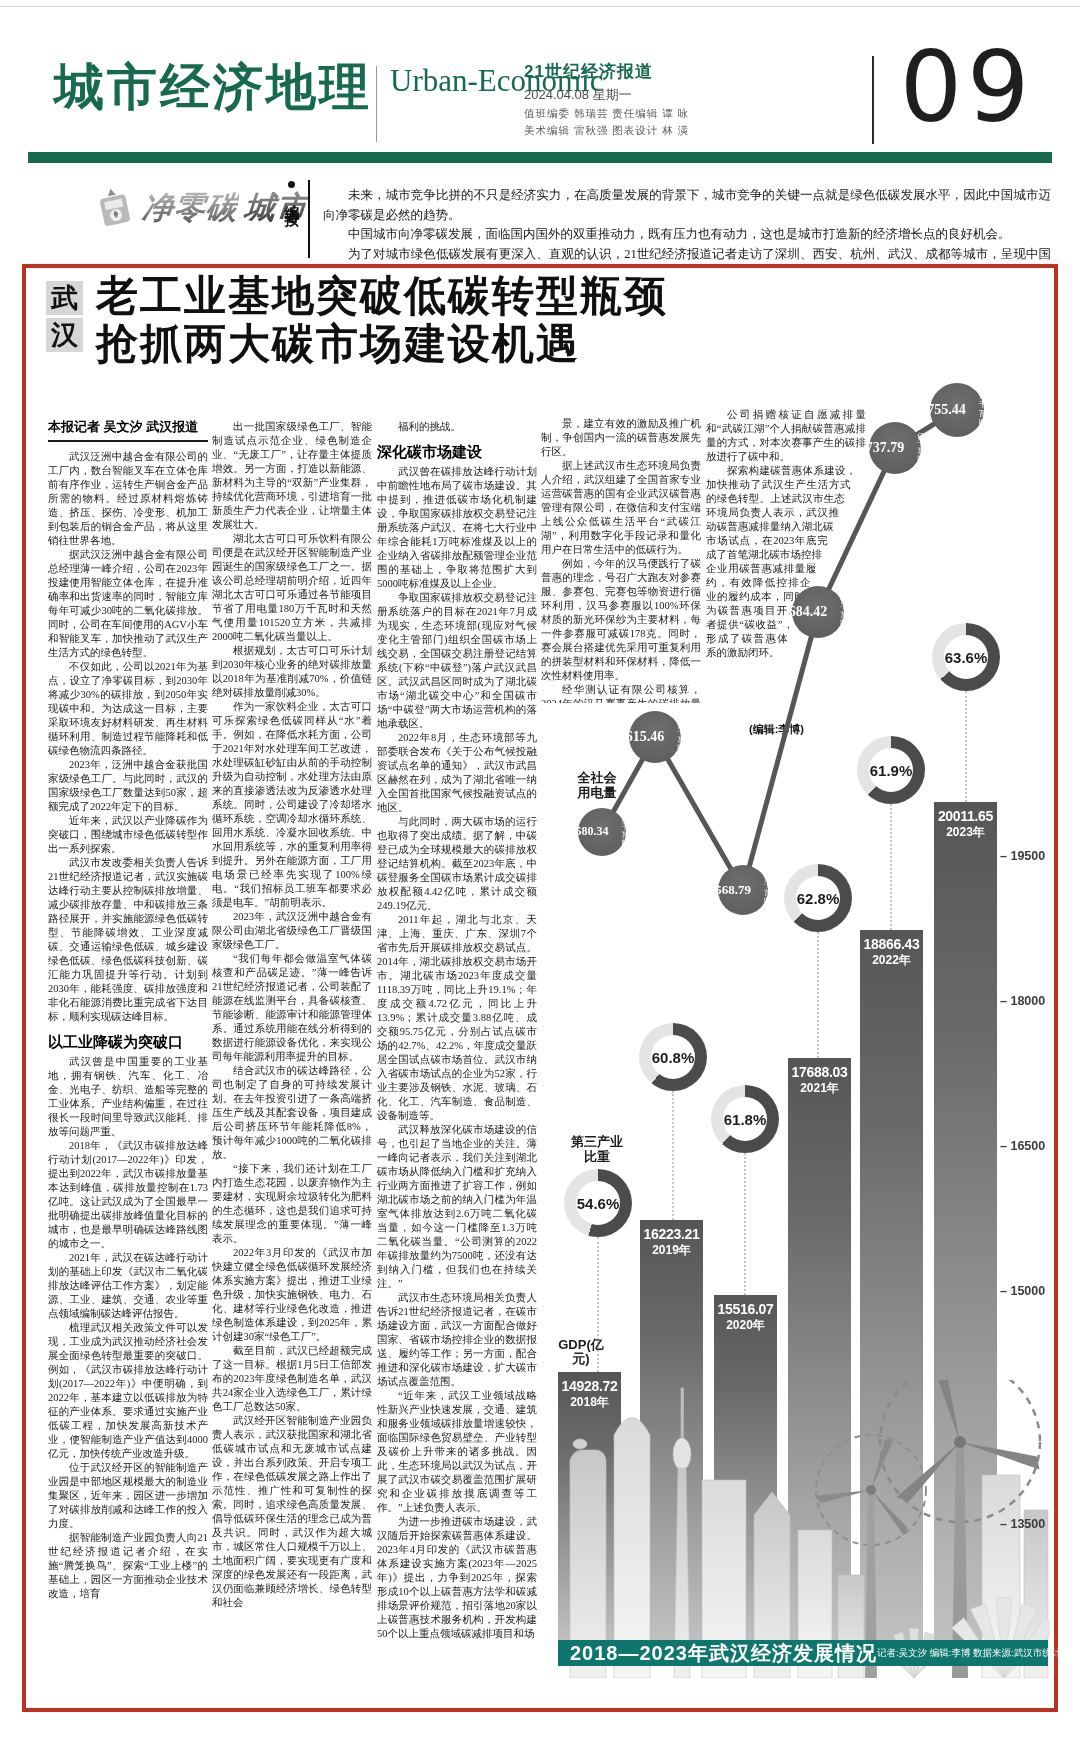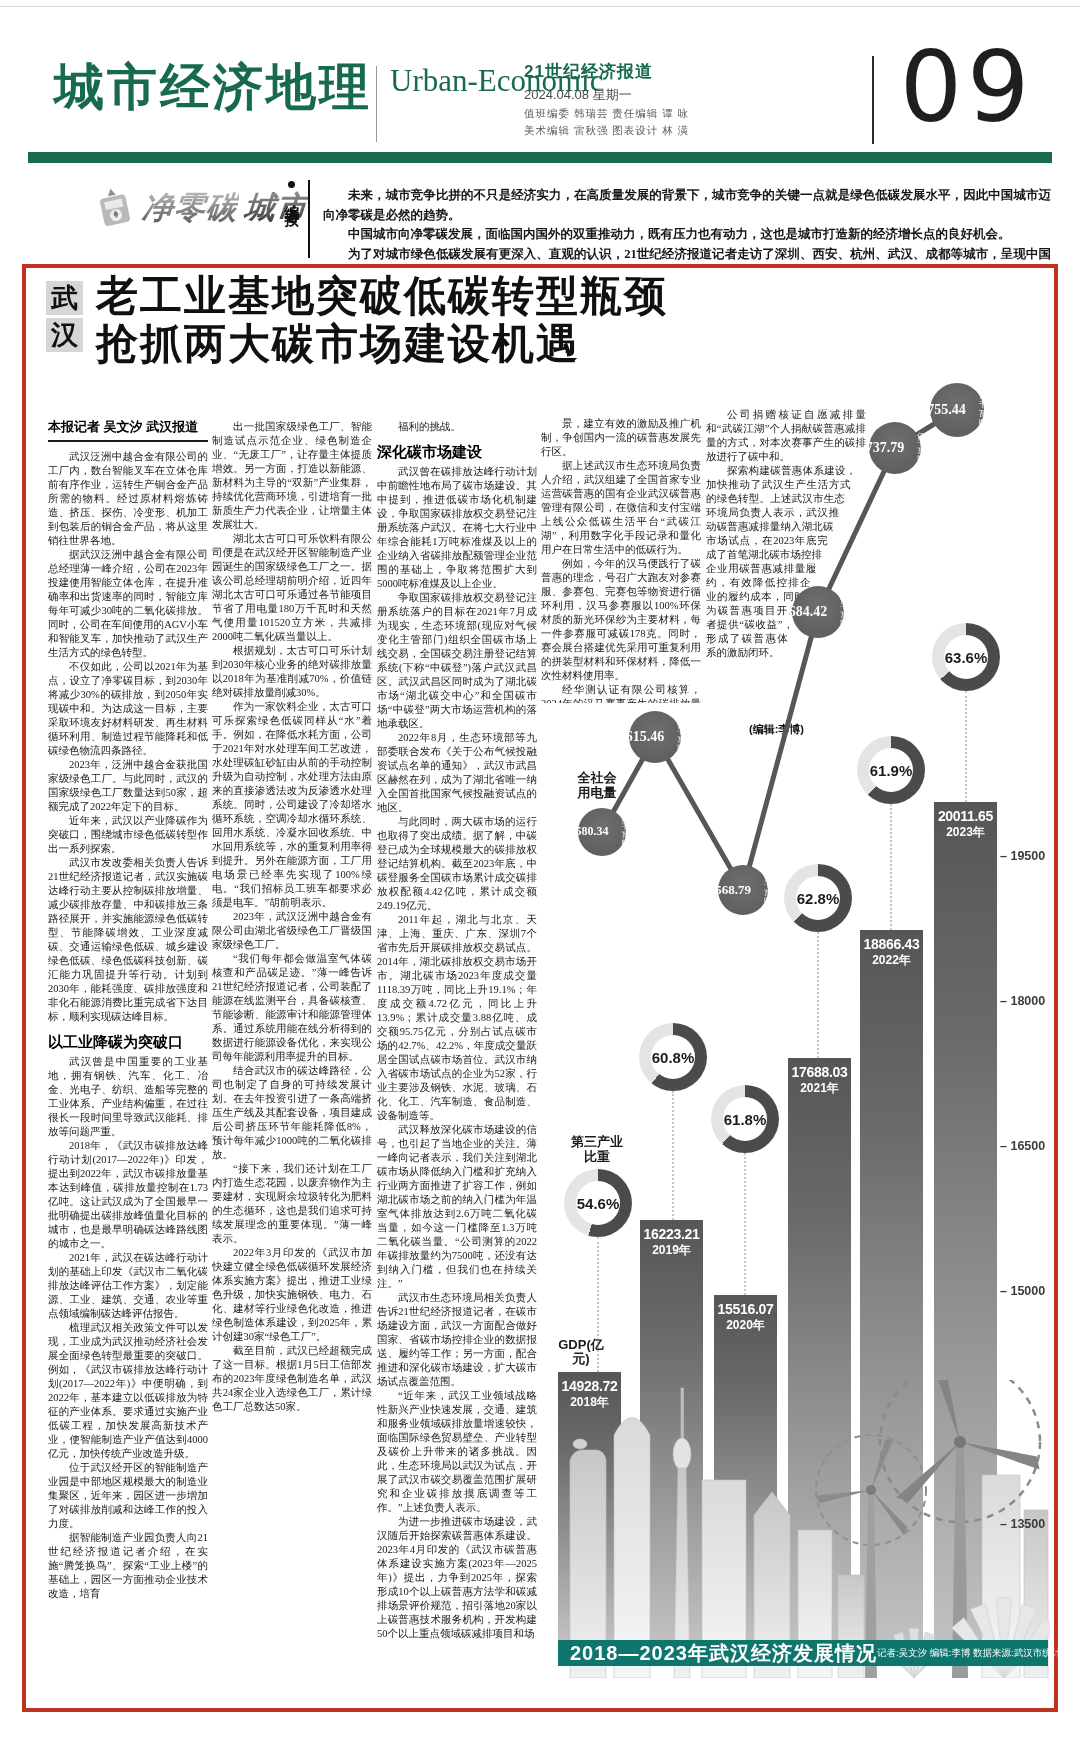--- a/index.html
+++ b/index.html
@@ -26,21 +26,21 @@
   .logo-txt{font-family:"Liberation Sans",sans-serif;font-style:italic;font-weight:900;font-size:31px;
             transform:skewX(-5deg);letter-spacing:1px;}
   .logo-t1{background:linear-gradient(180deg,#c6c6c6,#4f4f4f);-webkit-background-clip:text;background-clip:text;color:transparent;}
   .logo-t2{background:linear-gradient(180deg,#9a9a9a,#2f2f2f);-webkit-background-clip:text;background-clip:text;color:transparent;}
   .note-label{left:282px;top:181px;display:flex;flex-direction:column;align-items:center;}
   .note-dot{width:7px;height:7px;border-radius:50%;background:#111;margin-bottom:4px;}
   .note-vtext{writing-mode:vertical-rl;font-family:"Liberation Sans",sans-serif;font-weight:bold;
               font-size:15px;letter-spacing:4px;color:#111;}
   .note-vline{left:308px;top:180px;width:2px;height:78px;background:#111;}
   .note-text{left:323px;top:186px;width:728px;font-size:12.5px;line-height:19.5px;text-align:justify;color:#161616;}
-  .note-text p{margin:0;text-indent:2em;font-weight:bold;}
+  .note-text p{margin:0;text-indent:2em;}
 
   
   .redbox{left:22px;top:264px;width:1028px;height:1440px;border:4px solid #bf3222;background:#fff;}
   .loc-tag{left:46px;top:281px;display:flex;flex-direction:column;gap:3px;}
   .loc-char{width:37px;height:34px;background:#d6d6d6;font-family:"Liberation Sans",sans-serif;
             font-size:27px;font-weight:bold;color:#111;display:flex;align-items:center;justify-content:center;}
   .title1{left:96px;top:268px;font-family:"Liberation Sans",sans-serif;font-size:42px;font-weight:900;
           color:#101010;letter-spacing:2px;}
   .title2{left:96px;top:316px;font-family:"Liberation Sans",sans-serif;font-size:42px;font-weight:900;
           color:#101010;letter-spacing:2px;}
@@ -167,20 +167,21 @@
         <p>出一批国家级绿色工厂、智能制造试点示范企业、绿色制造企业、“无废工厂”，让存量主体提质增效。另一方面，打造以新能源、新材料为主导的“双新”产业集群，持续优化营商环境，引进培育一批新质生产力代表企业，让增量主体发展壮大。</p>
         <p>湖北太古可口可乐饮料有限公司便是在武汉经开区智能制造产业园诞生的国家级绿色工厂之一。据该公司总经理胡前明介绍，近四年湖北太古可口可乐通过各节能项目节省了用电量180万千瓦时和天然气使用量101520立方米，共减排2000吨二氧化碳当量以上。</p>
         <p>根据规划，太古可口可乐计划到2030年核心业务的绝对碳排放量以2018年为基准削减70%，价值链绝对碳排放量削减30%。</p>
         <p>作为一家饮料企业，太古可口可乐探索绿色低碳同样从“水”着手。例如，在降低水耗方面，公司于2021年对水处理车间工艺改进，水处理碳缸砂缸由从前的手动控制升级为自动控制，水处理方法由原来的直接渗透法改为反渗透水处理系统。同时，公司建设了冷却塔水循环系统，空调冷却水循环系统、回用水系统、冷凝水回收系统、中水回用系统等，水的重复利用率得到提升。另外在能源方面，工厂用电场景已经率先实现了100%绿电。“我们招标员工班车都要求必须是电车。”胡前明表示。</p>
         <p>2023年，武汉泛洲中越合金有限公司由湖北省级绿色工厂晋级国家级绿色工厂。</p>
         <p>“我们每年都会做温室气体碳核查和产品碳足迹。”薄一峰告诉21世纪经济报道记者，公司装配了能源在线监测平台，具备碳核查、节能诊断、能源审计和能源管理体系。通过系统用能在线分析得到的数据进行能源设备优化，来实现公司每年能源利用率提升的目标。</p>
         <p>结合武汉市的碳达峰路径，公司也制定了自身的可持续发展计划。在去年投资引进了一条高端挤压生产线及其配套设备，项目建成后公司挤压环节年能耗降低8%，预计每年减少1000吨的二氧化碳排放。</p>
         <p>“接下来，我们还计划在工厂内打造生态花园，以废弃物作为主要建材，实现厨余垃圾转化为肥料的生态循环，这也是我们追求可持续发展理念的重要体现。”薄一峰表示。</p>
         <p>2022年3月印发的《武汉市加快建立健全绿色低碳循环发展经济体系实施方案》提出，推进工业绿色升级，加快实施钢铁、电力、石化、建材等行业绿色化改造，推进绿色制造体系建设，到2025年，累计创建30家“绿色工厂”。</p>
         <p>截至目前，武汉已经超额完成了这一目标。根据1月5日工信部发布的2023年度绿色制造名单，武汉共24家企业入选绿色工厂，累计绿色工厂总数达50家。</p>
+        <p>武汉经开区智能制造产业园负责人表示，武汉获批国家和湖北省低碳城市试点和无废城市试点建设，并出台系列政策、开启专项工作，在绿色低碳发展之路上作出了示范性、推广性和可复制性的探索。同时，追求绿色高质量发展、倡导低碳环保生活的理念已成为普及共识。同时，武汉作为超大城市，城区常住人口规模千万以上、土地面积广阔，要实现更有广度和深度的绿色发展还有一段距离，武汉仍面临兼顾经济增长、绿色转型和社会</p>
       </div>
       <div class="col col3">
         <p>福利的挑战。</p>
         <h3>深化碳市场建设</h3>
         <p>武汉曾在碳排放达峰行动计划中前瞻性地布局了碳市场建设。其中提到，推进低碳市场化机制建设，争取国家碳排放权交易登记注册系统落户武汉。在将七大行业中年综合能耗1万吨标准煤及以上的企业纳入省碳排放配额管理企业范围的基础上，争取将范围扩大到5000吨标准煤及以上企业。</p>
         <p>争取国家碳排放权交易登记注册系统落户的目标在2021年7月成为现实，生态环境部(现应对气候变化主管部门)组织全国碳市场上线交易，全国碳交易注册登记结算系统(下称“中碳登”)落户武汉武昌区。武汉武昌区同时成为了湖北碳市场“湖北碳交中心”和全国碳市场“中碳登”两大市场运营机构的落地承载区。</p>
         <p>2022年8月，生态环境部等九部委联合发布《关于公布气候投融资试点名单的通知》，武汉市武昌区赫然在列，成为了湖北省唯一纳入全国首批国家气候投融资试点的地区。</p>
         <p>与此同时，两大碳市场的运行也取得了突出成绩。据了解，中碳登已成为全球规模最大的碳排放权登记结算机构。截至2023年底，中碳登服务全国碳市场累计成交碳排放权配额4.42亿吨，累计成交额249.19亿元。</p>
         <p>2011年起，湖北与北京、天津、上海、重庆、广东、深圳7个省市先后开展碳排放权交易试点。2014年，湖北碳排放权交易市场开市。湖北碳市场2023年度成交量1118.39万吨，同比上升19.1%；年度成交额4.72亿元，同比上升13.9%；累计成交量3.88亿吨、成交额95.75亿元，分别占试点碳市场的42.7%、42.2%，年度成交量跃居全国试点碳市场首位。武汉市纳入省碳市场试点的企业为52家，行业主要涉及钢铁、水泥、玻璃、石化、化工、汽车制造、食品制造、设备制造等。</p>
         <p>武汉释放深化碳市场建设的信号，也引起了当地企业的关注。薄一峰向记者表示，我们关注到湖北碳市场从降低纳入门槛和扩充纳入行业两方面推进了扩容工作，例如湖北碳市场之前的纳入门槛为年温室气体排放达到2.6万吨二氧化碳当量，如今这一门槛降至1.3万吨二氧化碳当量。“公司测算的2022年碳排放量约为7500吨，还没有达到纳入门槛，但我们也在持续关注。”</p>

